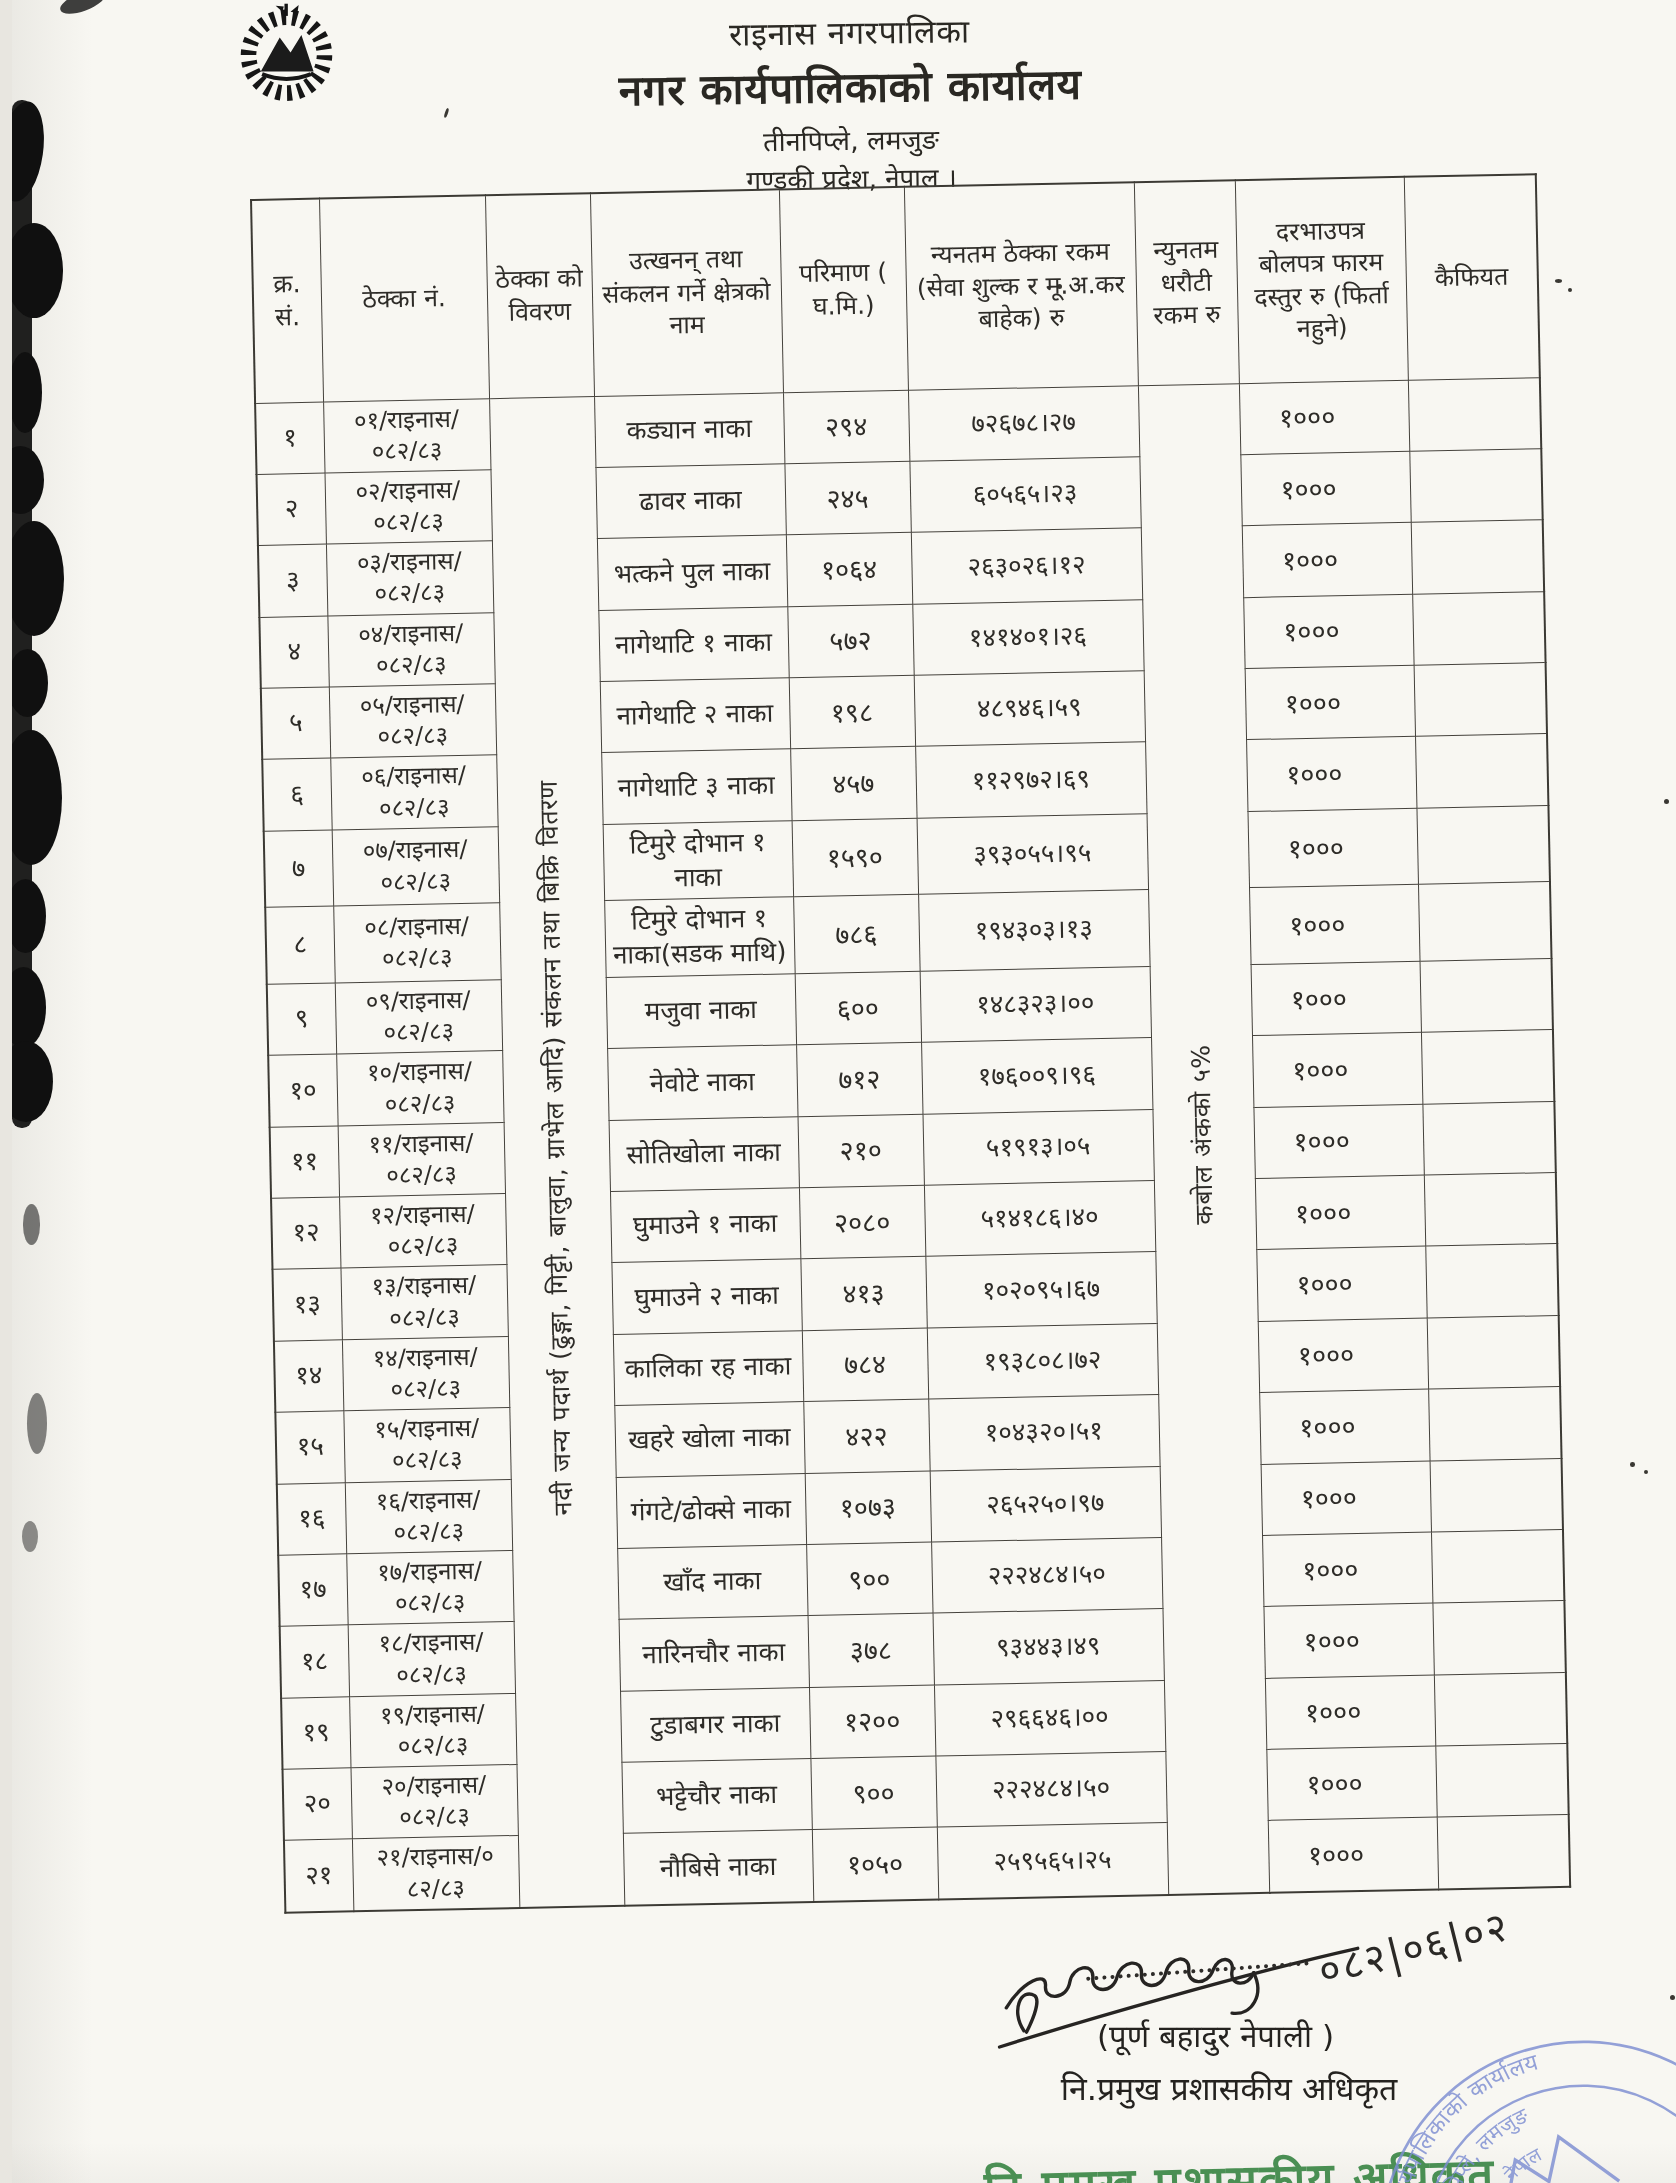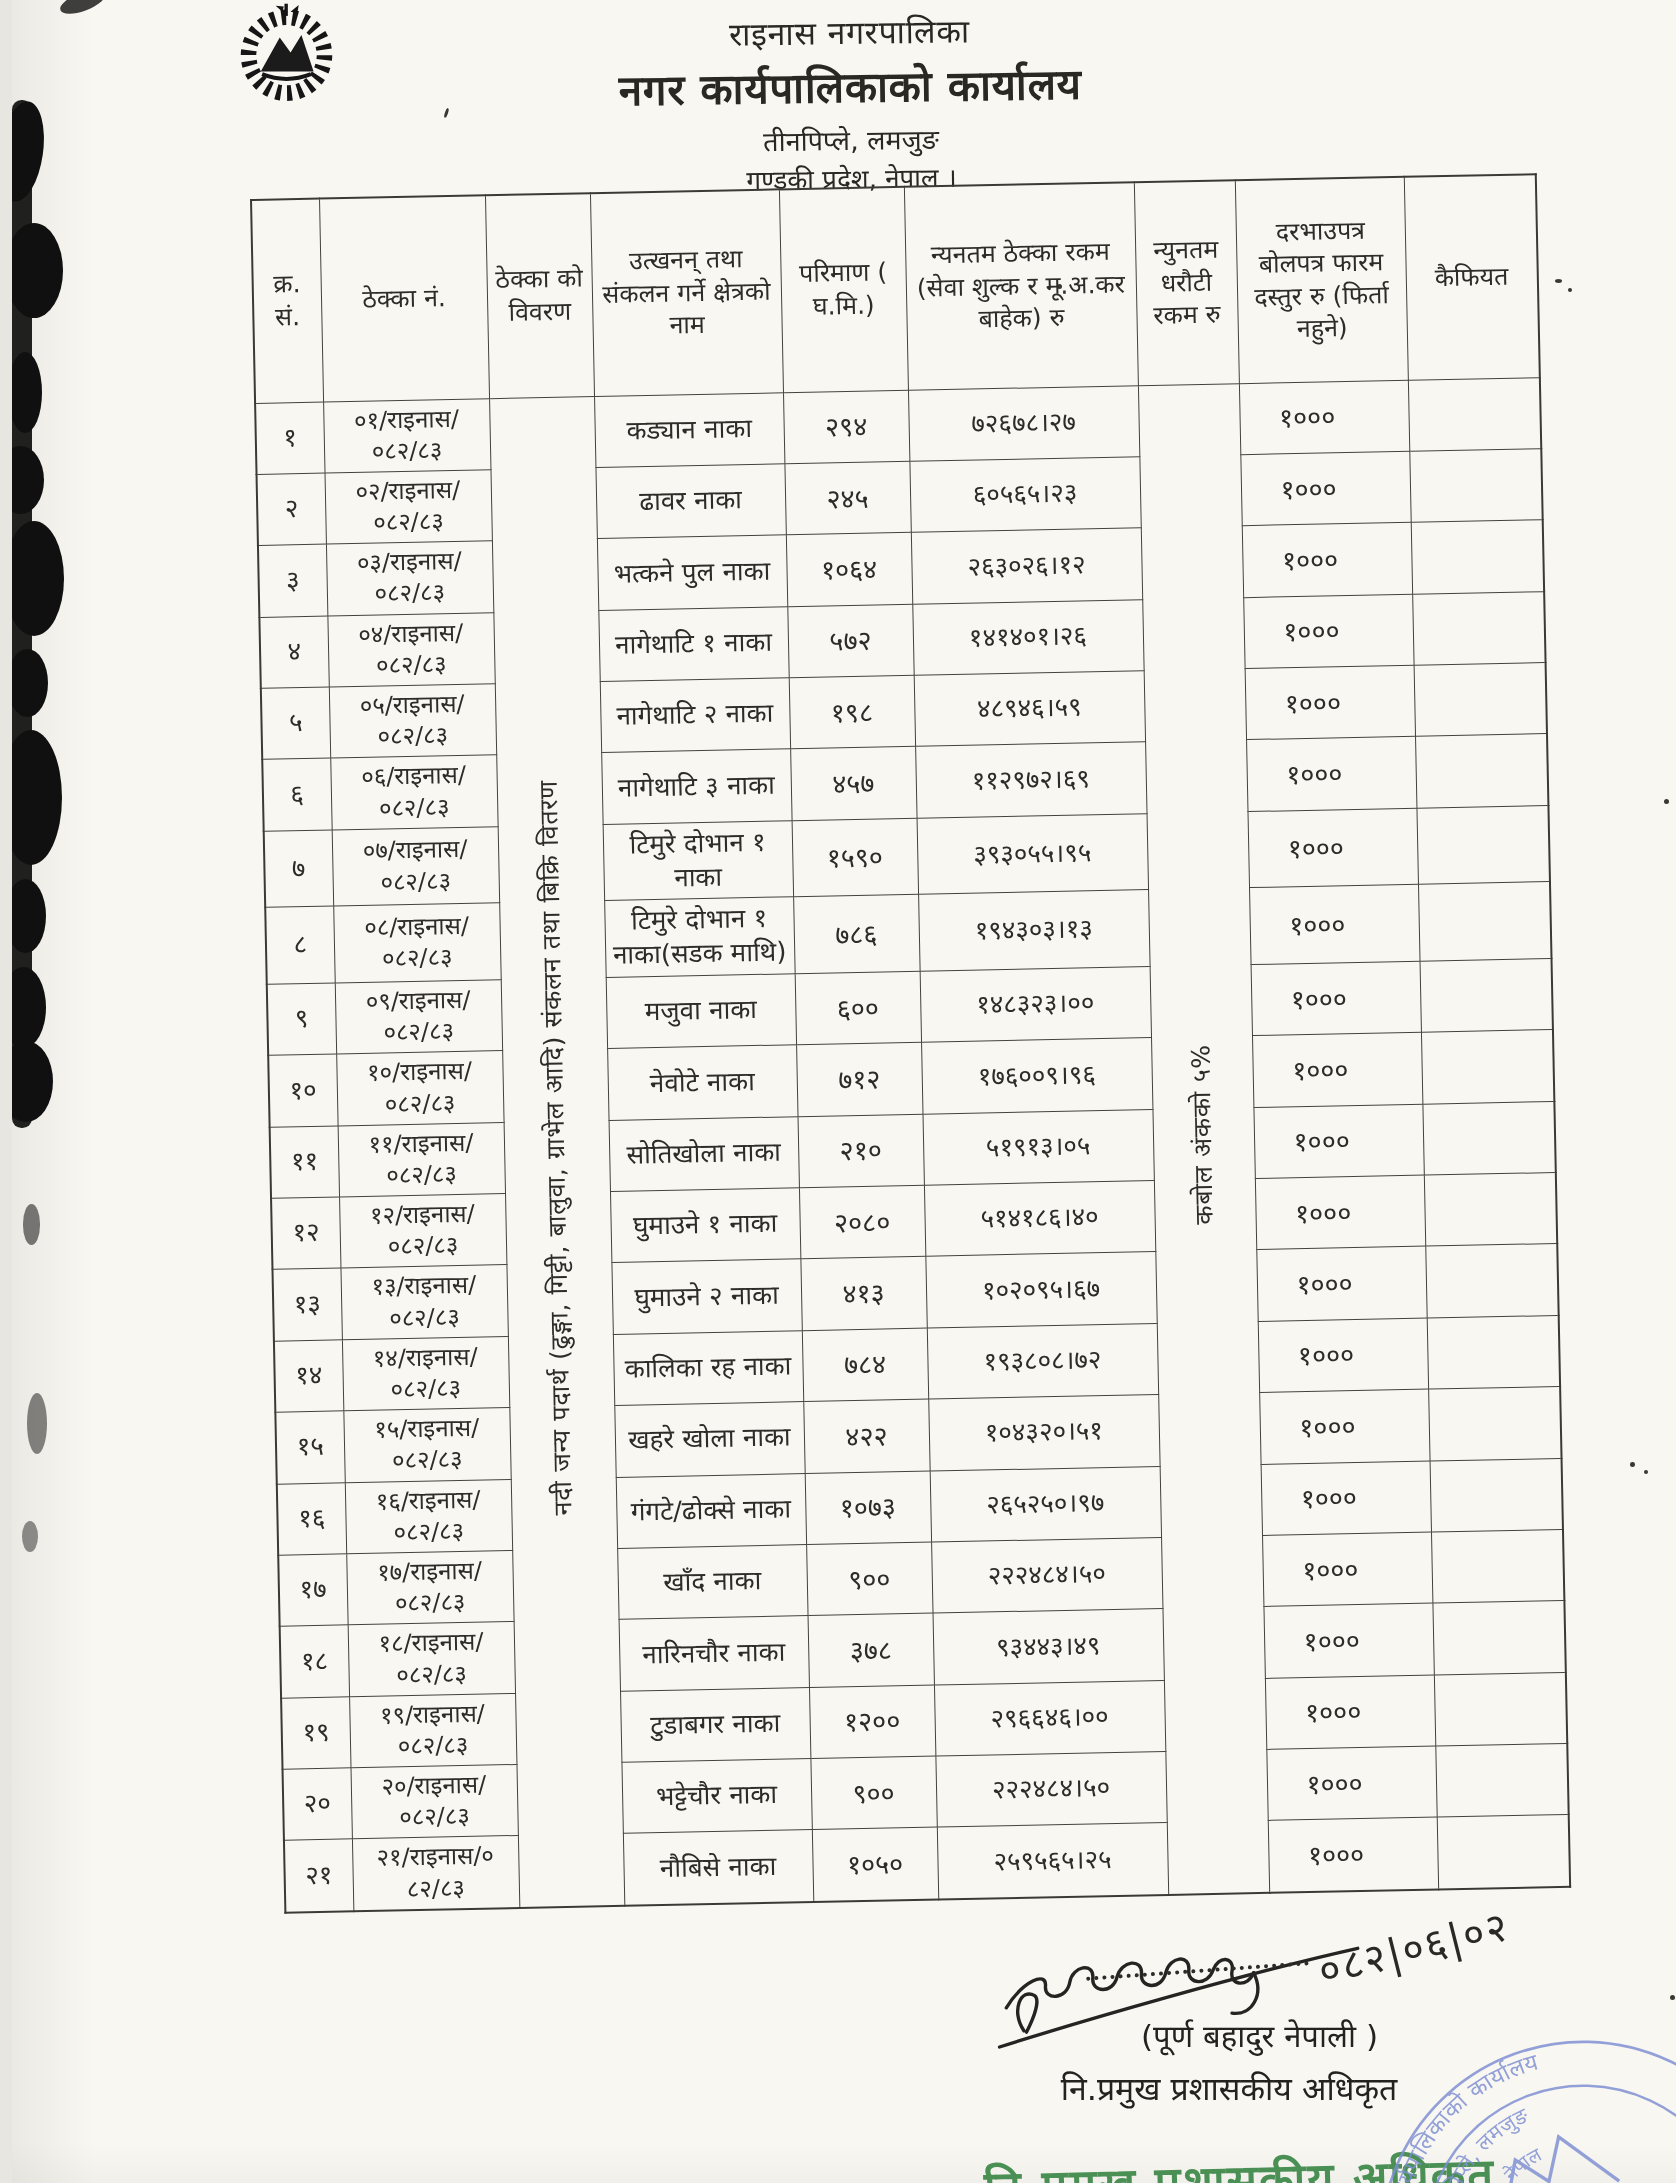--- a/index.html
+++ b/index.html
@@ -26,21 +26,21 @@
   td.amt{font-size:26px;}
   td.qty{font-size:27px;}
   td.fee{text-align:left;padding-left:39px;font-size:27px;}
   td.cno{font-size:24px;}
   .vert{display:inline-block;writing-mode:vertical-rl;transform:rotate(180deg);white-space:nowrap;
         font-size:25px;letter-spacing:0.7px;}
   
   .sig-svg{position:absolute;left:947px;top:1886px;}
   .dotline{position:absolute;left:1074px;top:1969px;width:223px;border-bottom:4px dotted #2e2c29;transform:rotate(-4deg);}
   .sig-date{position:absolute;left:1304px;top:1919px;font-size:41px;color:#2b2926;transform:rotate(-14deg);letter-spacing:2px;}
-  .sig-name{position:absolute;left:1041px;top:2014px;width:325px;text-align:right;font-size:31px;color:#24221f;}
+  .sig-name{position:absolute;left:1041px;top:2014px;width:325px;text-align:center;font-size:31px;color:#24221f;}
   .sig-title{position:absolute;left:1021px;top:2066px;width:392px;text-align:center;font-size:32px;color:#24221f;}
   .green-stamp{position:absolute;left:972px;top:2149px;font-size:45px;font-weight:bold;color:#3c8747;
                transform:rotate(-1.5deg);white-space:nowrap;letter-spacing:2px;opacity:.92;}
   .seal{position:absolute;left:1362px;top:1927px;opacity:.82;}
   
   .band{position:absolute;left:0;top:100px;width:20px;height:1028px;background:#0e0e0e;border-radius:9.5px;opacity:.92;}
   .blob{position:absolute;background:#101010;border-radius:50%;}
   .speck{position:absolute;background:#3a3833;border-radius:50%;}
 </style>
 </head>

